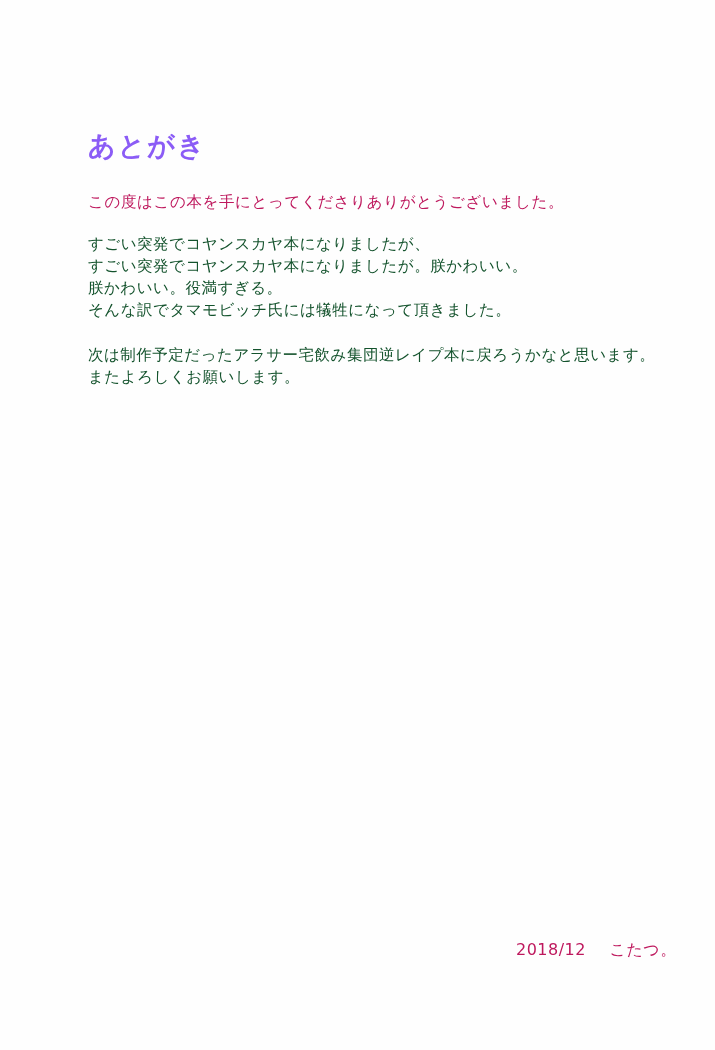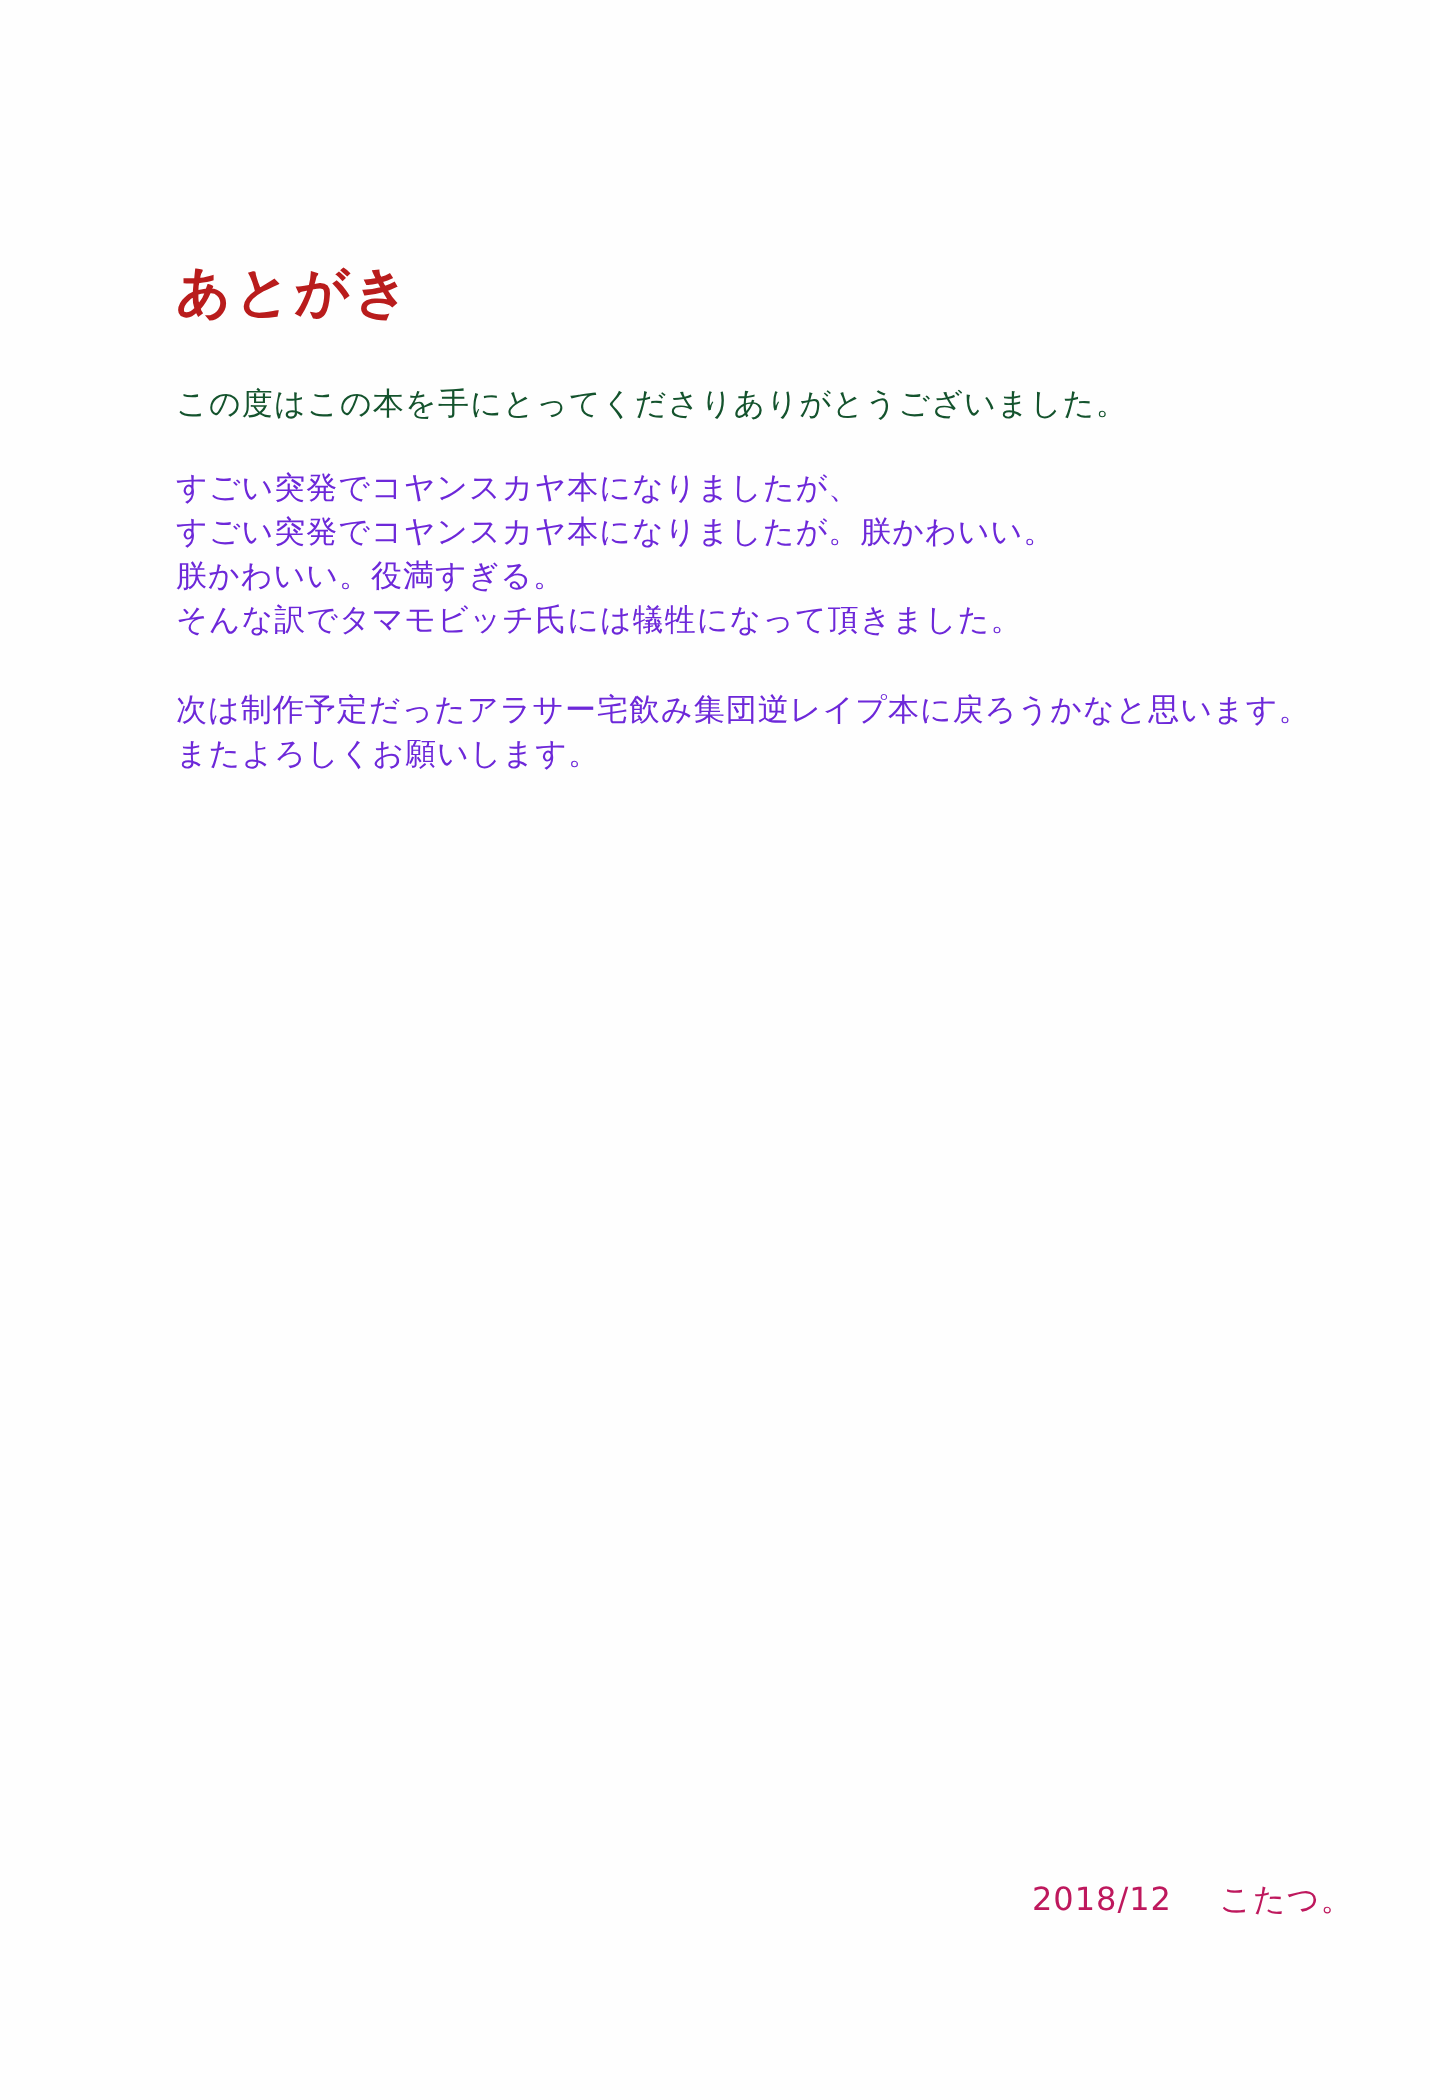--- a/index.html
+++ b/index.html
@@ -20,39 +20,39 @@
     inset: 0;
     background: #fefefe;
   }
   .afterword-title {
     position: absolute;
     left: 88px;
     top: 128px;
     font-size: 27px;
     font-weight: bold;
     letter-spacing: 2px;
-    color: #b91c1c;
+    color: #8b5cf6;
     white-space: nowrap;
   }
   .lead-line {
     position: absolute;
     left: 88px;
     top: 192px;
     font-size: 15.5px;
     letter-spacing: 0.6px;
-    color: #14532d;
+    color: #be185d;
     white-space: nowrap;
   }
   .para-block {
     position: absolute;
     left: 88px;
     font-size: 15.5px;
     letter-spacing: 0.5px;
     line-height: 22px;
-    color: #6d28d9;
+    color: #14532d;
   }
   .para-block.b1 { top: 233px; }
   .para-block.b2 { top: 328px; margin-top: 16px; }
   .para-block div {
     white-space: nowrap;
   }
   .signature {
     position: absolute;
     left: 516px;
     top: 940px;

